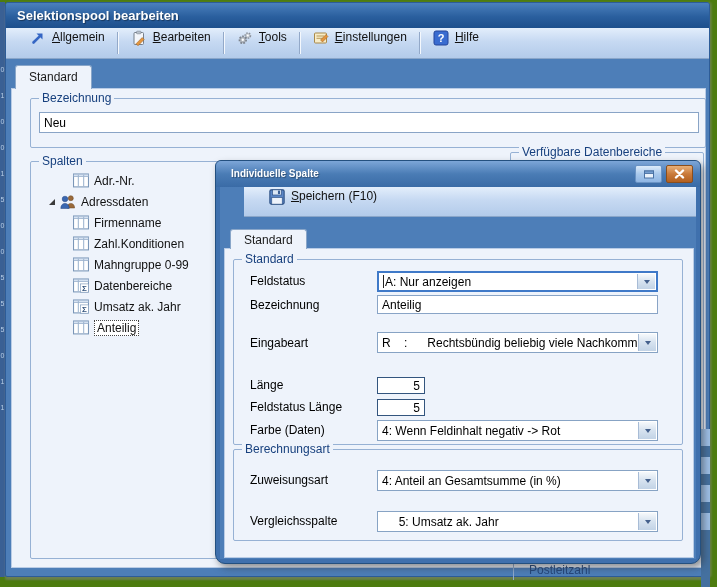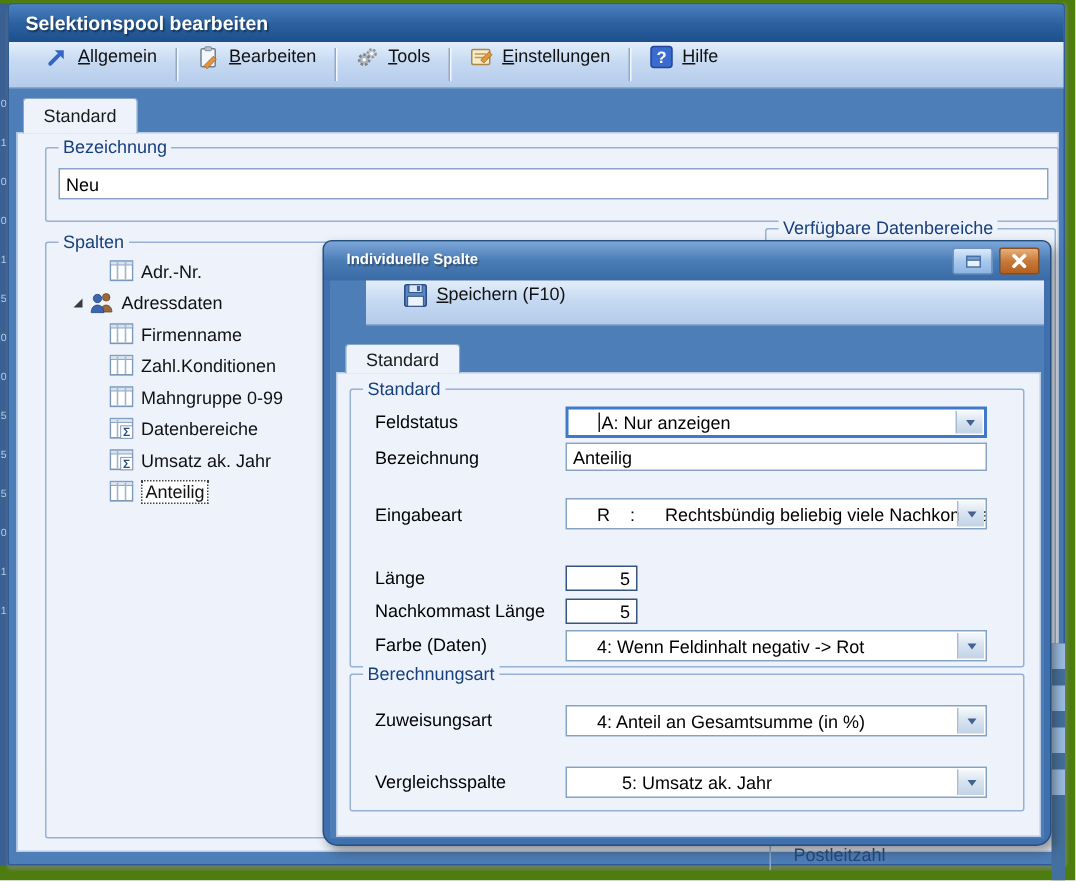--- a/index.html
+++ b/index.html
@@ -81,21 +81,21 @@
                background:linear-gradient(180deg,#e3eefb,#c6d9f2 45%,#b3cbea);
                border-bottom:1px solid #8aa6c9;display:flex;align-items:center;padding-left:14px;box-sizing:border-box;margin-left:24px;}
   .tab-dlg{left:10px;top:42px;height:20px;box-sizing:border-box;padding:3px 13px;}
   .panel-dlg{left:4px;top:61px;width:470px;height:310px;}
   .panel-dlg .gcaption{background:#eef3fb;}
 
   .grp-std{left:8px;top:10px;width:450px;height:186px;}
   .grp-ber{left:8px;top:200px;width:450px;height:92px;}
   .flabel{position:absolute;left:16px;width:126px;white-space:nowrap;color:#000;}
   .combo{position:absolute;left:143px;width:281px;height:21px;background:#fff;border:1px solid #87a3c4;
-         box-sizing:border-box;display:flex;align-items:center;padding:0 20px 0 20px;
+         box-sizing:border-box;display:flex;align-items:center;padding:0 20px 0 4px;
          white-space:pre;overflow:hidden;color:#000;}
   .combo.focused{border:2px solid #3f79c8;}
   .combo-btn{position:absolute;right:1px;top:1px;bottom:1px;width:17px;
              background:linear-gradient(180deg,#f6f9fc,#d6e2ef 50%,#c2d3e6);
              border-left:1px solid #a8bcd6;display:flex;align-items:center;justify-content:center;}
   .combo-btn::after{content:"";width:0;height:0;border-left:3.5px solid transparent;
                     border-right:3.5px solid transparent;border-top:4.5px solid #44608c;}
   .caret{display:inline-block;width:1px;height:13px;background:#222;margin-right:1px;flex:0 0 auto;}
   .numbox{position:absolute;left:143px;width:48px;height:17px;background:#fff;border:1px solid #33557e;
           font:inherit;text-align:right;padding:0 4px 0 2px;box-sizing:border-box;color:#000;}
@@ -327,21 +327,21 @@
 
           <span class="flabel" style="top:76px;">Eingabeart</span>
           <div class="combo" style="top:72px;">
             <span style="white-space:pre;">R    :      Rechtsbündig beliebig viele Nachkommast</span>
             <span class="combo-btn"></span>
           </div>
 
           <span class="flabel" style="top:118px;">Länge</span>
           <input class="numbox" style="top: 117px;" value="5">
 
-          <span class="flabel" style="top:140px;">Nachkommast Länge</span>
+          <span class="flabel" style="top:140px;">Feldstatus Länge</span>
           <input class="numbox" style="top: 139px;" value="5">
 
           <span class="flabel" style="top:163px;">Farbe (Daten)</span>
           <div class="combo" style="top:160px;">
             <span style="white-space:pre;">4: Wenn Feldinhalt negativ -&gt; Rot</span>
             <span class="combo-btn"></span>
           </div>
         </div>
 
         <div class="groupbox grp-ber">

